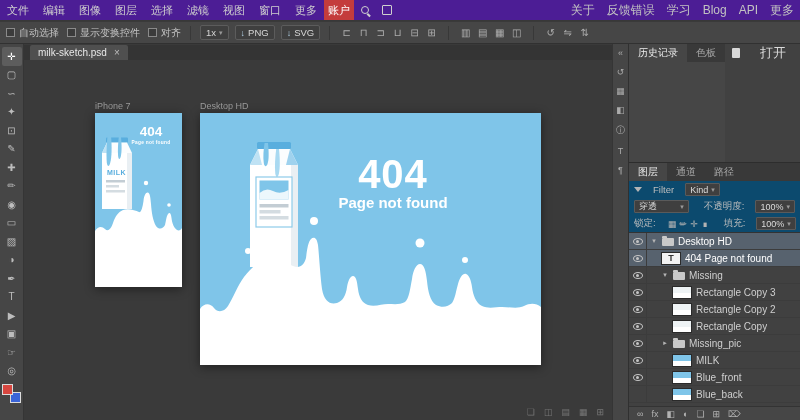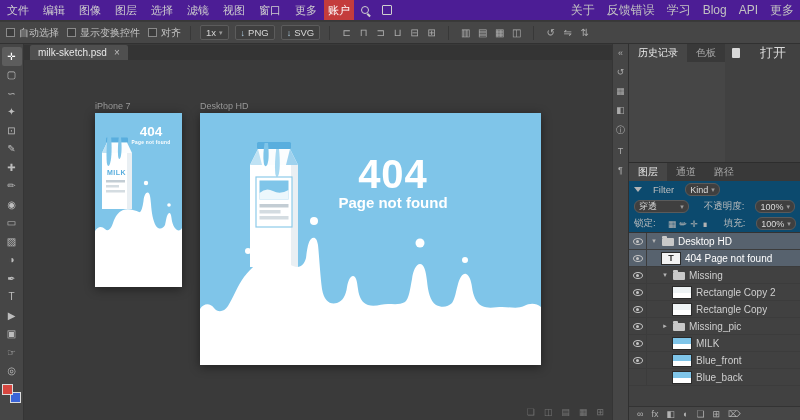--- a/index.html
+++ b/index.html
@@ -78,21 +78,21 @@
   .panel-tab{display:flex;align-items:center;padding:0 9px;white-space:nowrap}
   .panel-tab.active{background:#464646;color:#ececec}
   .panel-history{height:119px;border-bottom:1px solid #2d2d2d;display:flex;flex-direction:row;flex:none}
   .panel-body{flex:1;background:#414141;overflow:hidden}
   .history-row{display:flex;align-items:center;gap:20px;height:18px;padding:0 7px;font-size:13px;color:#dadada}
   .doc-icon{width:8px;height:10px;background:#d8d8d8;border-radius:1px;flex:none}
 
   .panel-layers{flex:1;display:flex;flex-direction:column;min-height:0}
   .ctrl-row{display:flex;align-items:center;gap:11px;height:17px;padding:0 5px;font-size:9.5px;color:#bdbdbd;background:#0c4a6e;flex:none;white-space:nowrap}
   .funnel{width:0;height:0;border-left:4px solid transparent;border-right:4px solid transparent;border-top:5px solid #b5b5b5;flex:none}
-  .small-select{display:flex;align-items:center;gap:3px;background:#3f3f3f;border:1px solid #5a5a5a;border-radius:6px;height:13px;padding:0 4px;font-size:9px;color:#dcdcdc}
+  .small-select{display:flex;align-items:center;gap:3px;background:#3f3f3f;border:1px solid #5a5a5a;border-radius:1px;height:13px;padding:0 4px;font-size:9px;color:#dcdcdc}
   .lock-icon{font-size:9px;color:#b3b3b3;width:11px;text-align:center}
 
   .layers-list{flex:1;background:#414141;border-top:1px solid #333;overflow:hidden;min-height:0}
   .layer-row{display:flex;align-items:center;height:17px;font-size:10px;color:#cfcfcf;border-bottom:1px solid #3c3c3c}
   .layer-row.selected{background:var(--selected-bg);color:#fff}
   .eye-cell{width:18px;height:100%;display:flex;align-items:center;justify-content:center;border-right:1px solid #3c3c3c;flex:none}
   .eye{display:inline-block;width:10px;height:7px;border:1px solid #c4c4c4;border-radius:50%;position:relative}
   .eye::after{content:"";position:absolute;left:2.5px;top:1.2px;width:3px;height:3px;background:#c4c4c4;border-radius:50%}
   .row-body{display:flex;align-items:center;gap:4px;flex:1;min-width:0;padding-left:3px}
   .caret{font-size:7px;color:#b5b5b5;width:8px;flex:none;text-align:center}
@@ -406,20 +406,29 @@
               <span class="folder"></span>
               <span class="layer-name">Missing</span>
             </span>
           </div>
           <div class="layer-row">
             <span class="eye-cell">
               <span class="eye"></span>
             </span>
             <span class="row-body" style="padding-left: 25px;">
               <span class="thumb thumb-white"></span>
+              <span class="layer-name">Rectangle Copy 3</span>
+            </span>
+          </div>
+          <div class="layer-row">
+            <span class="eye-cell">
+              <span class="eye"></span>
+            </span>
+            <span class="row-body" style="padding-left: 25px;">
+              <span class="thumb thumb-white"></span>
               <span class="layer-name">Rectangle Copy 2</span>
             </span>
           </div>
           <div class="layer-row">
             <span class="eye-cell">
               <span class="eye"></span>
             </span>
             <span class="row-body" style="padding-left: 25px;">
               <span class="thumb thumb-white"></span>
               <span class="layer-name">Rectangle Copy</span>

